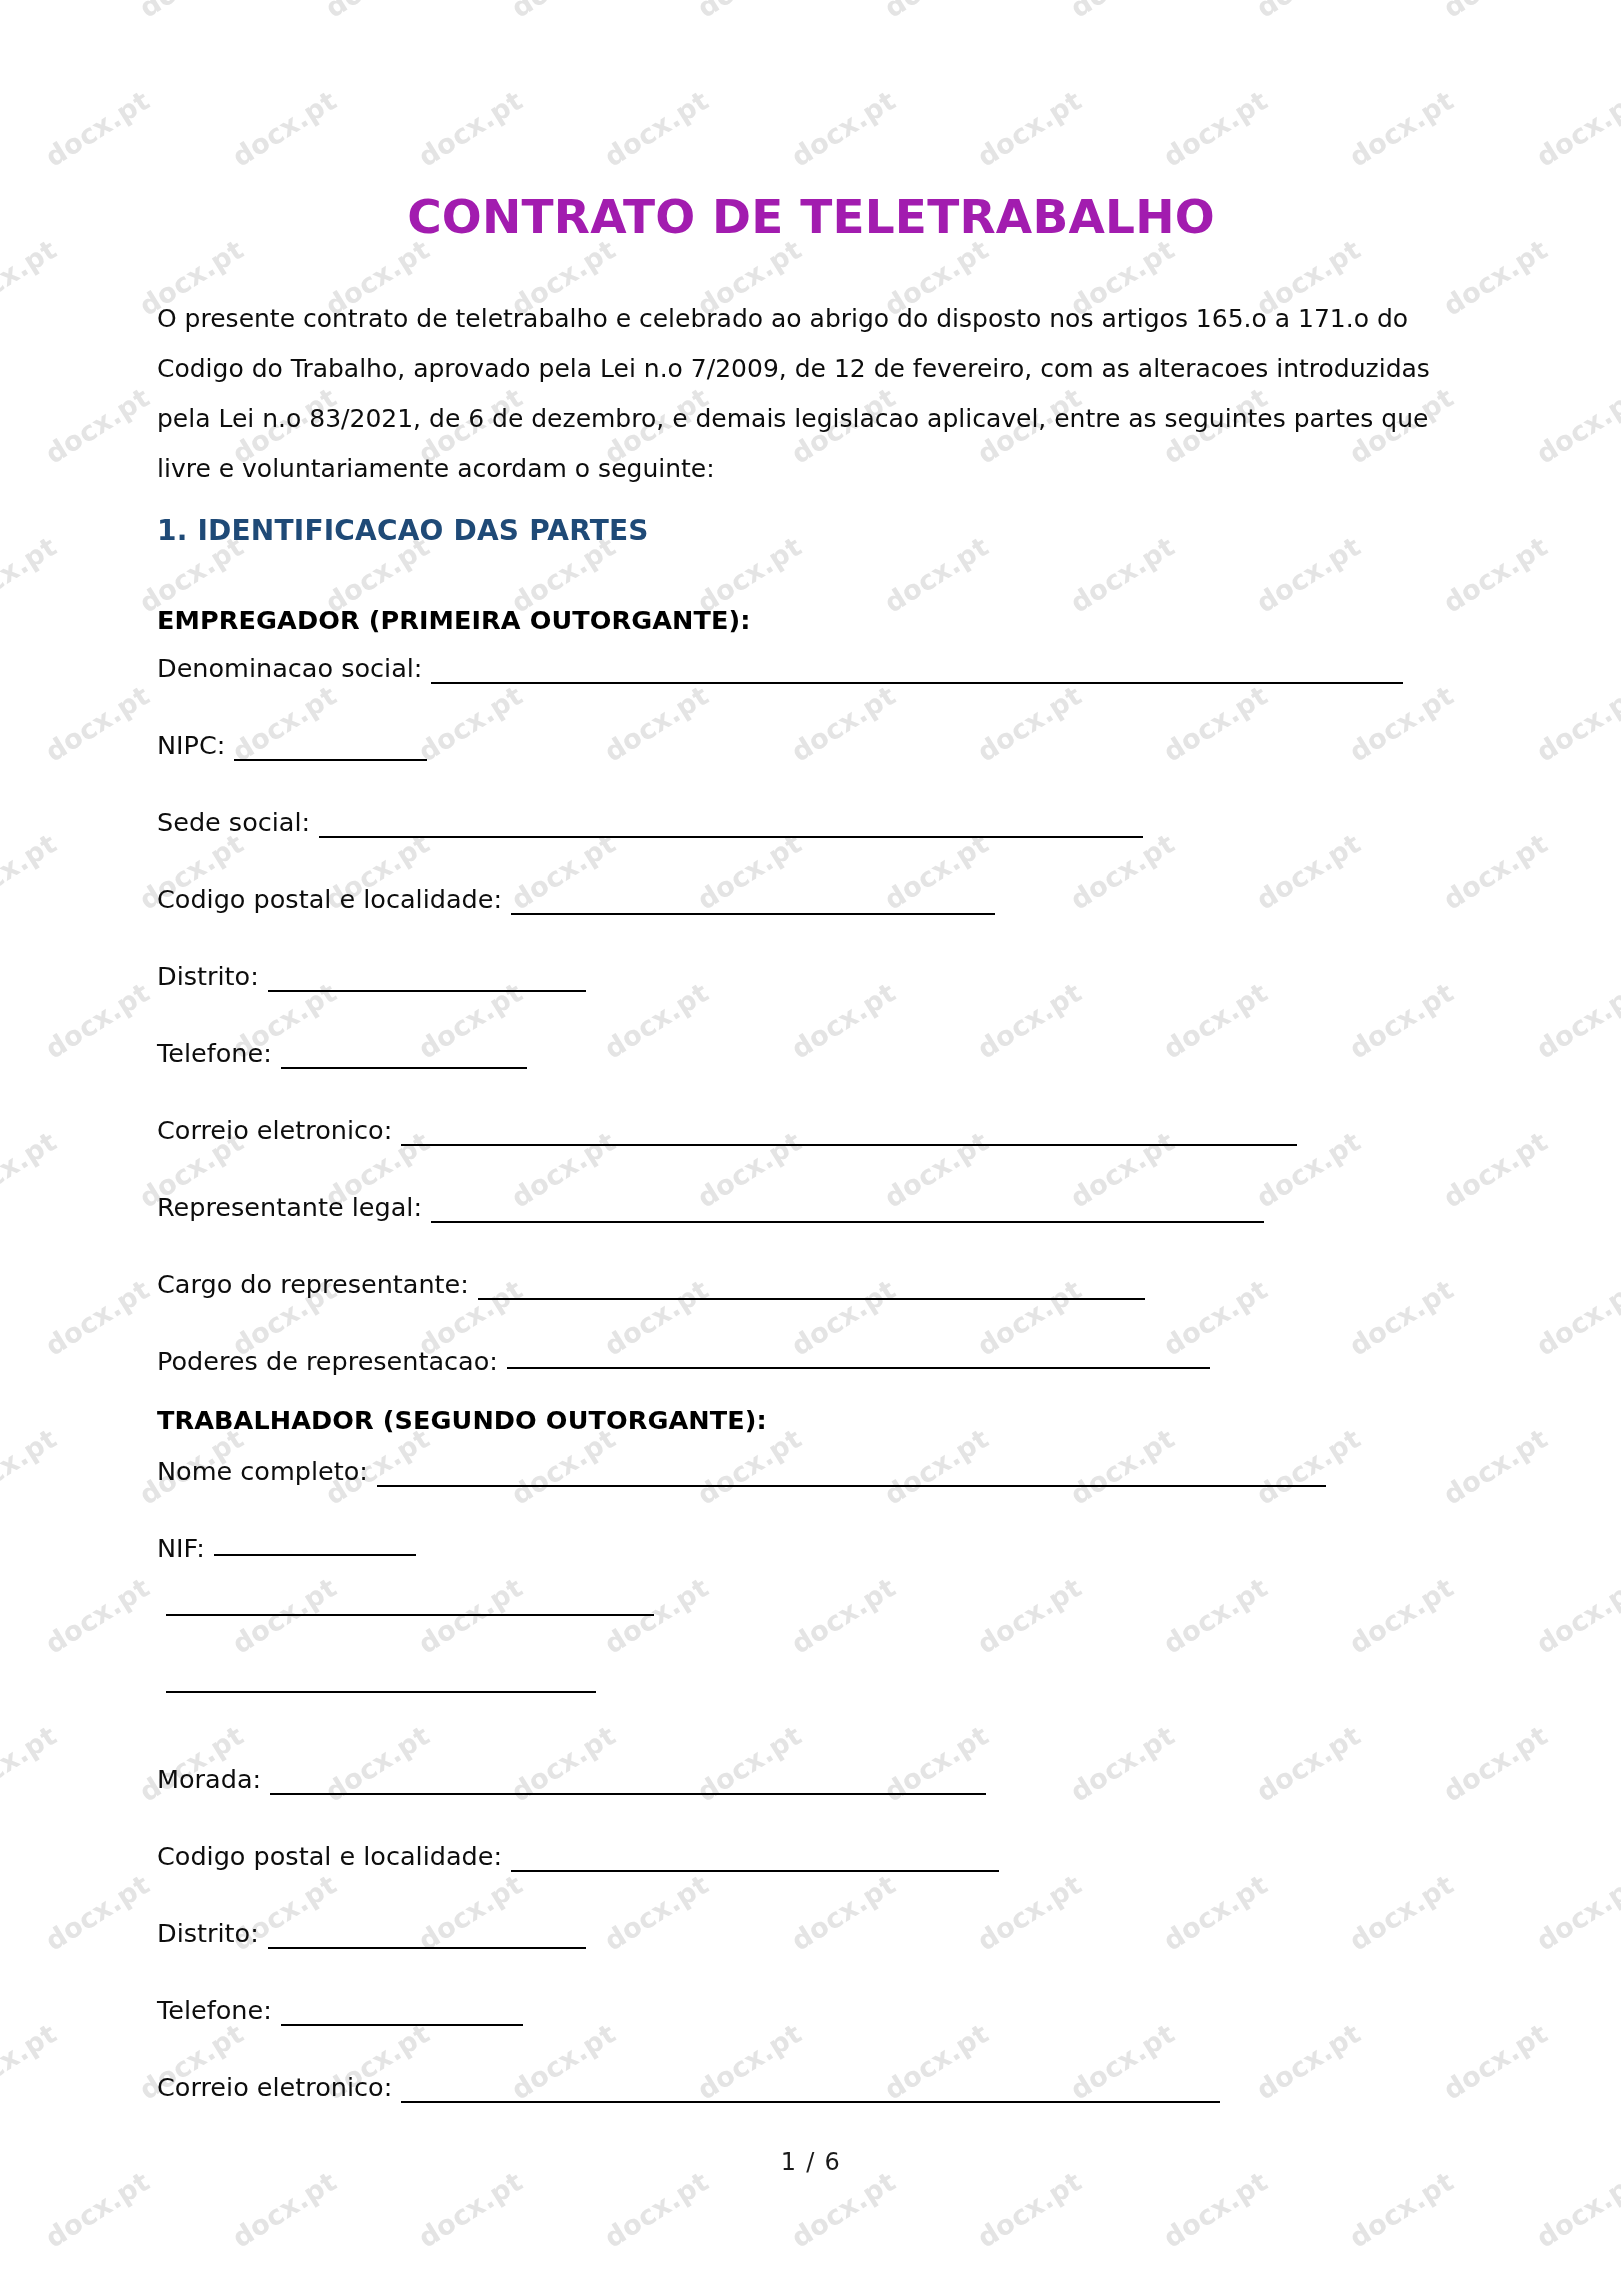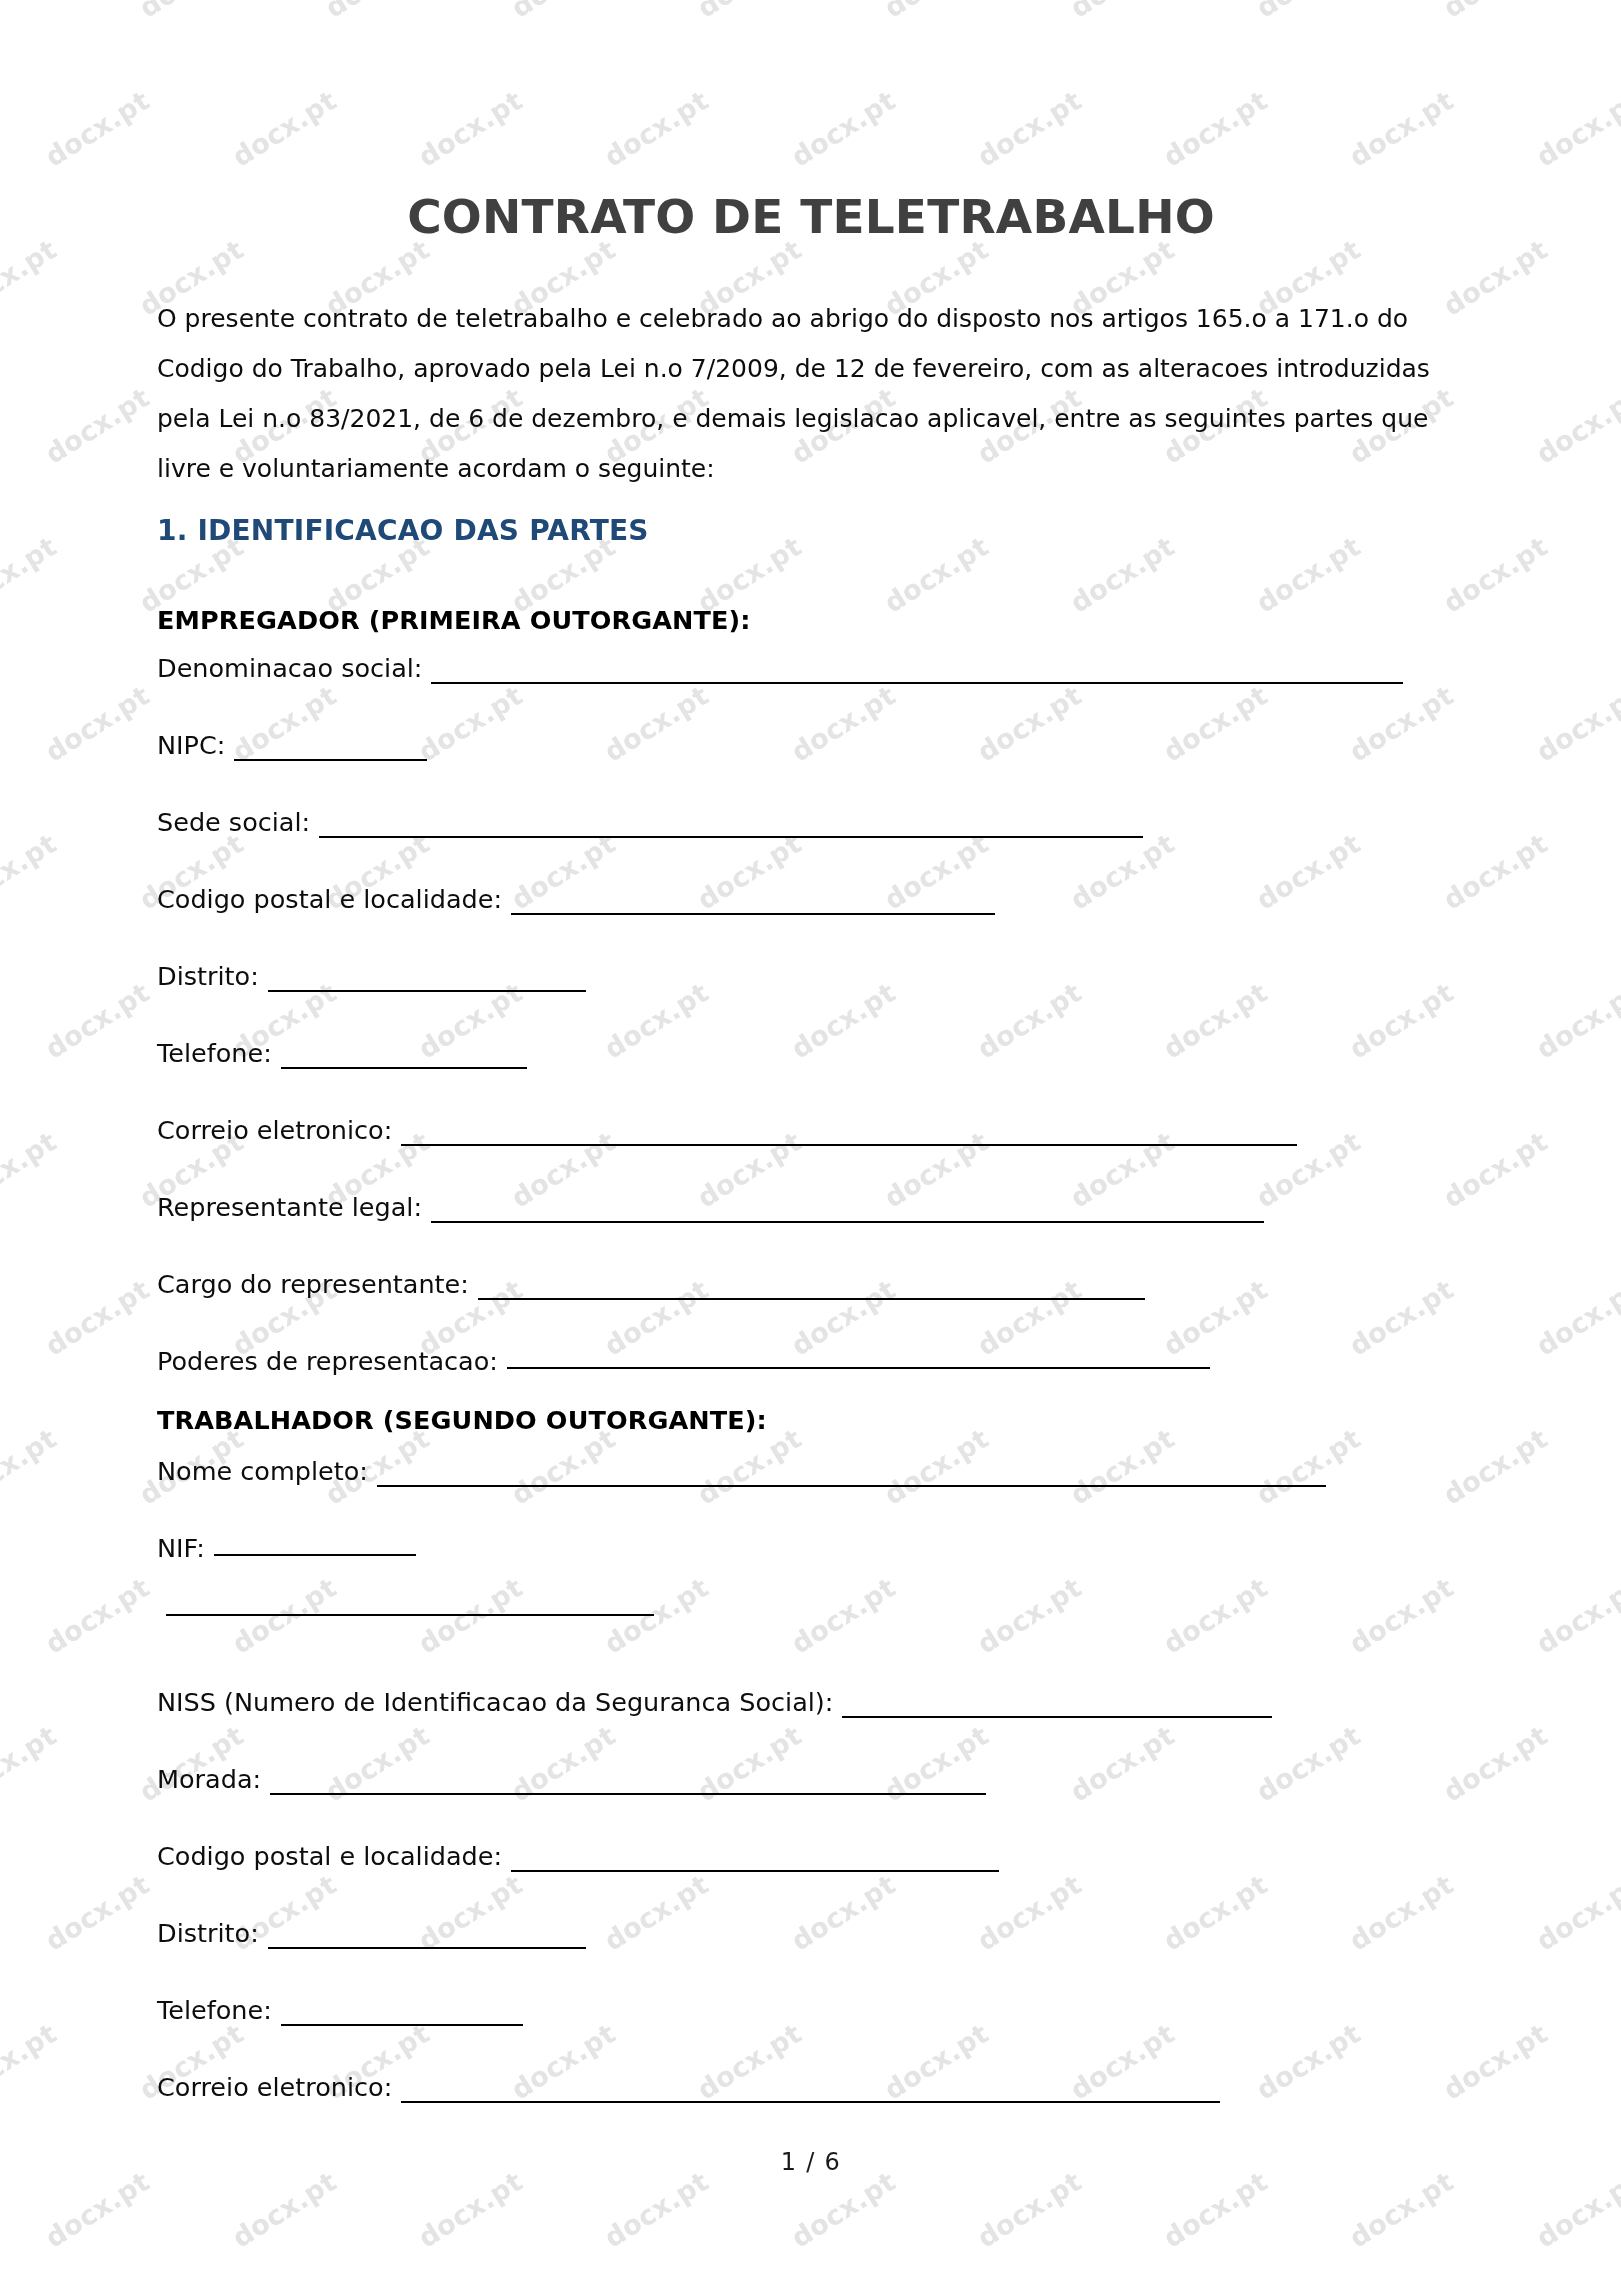--- a/index.html
+++ b/index.html
@@ -50,21 +50,21 @@
   .doc-title {
     position: absolute;
     left: 0;
     right: 0;
     top: 158px;
     text-align: center;
     font-family: "DejaVu Sans", sans-serif;
     font-weight: 700;
     font-size: 47px;
     letter-spacing: 0.2px;
-    color: #404040;
+    color: #a21caf;
   }
 
   .intro {
     position: absolute;
     left: 157px;
     top: 269px;
     width: 1294px;
     font-size: 25px;
     line-height: 50px;
     color: #0d0d0d;
@@ -354,21 +354,20 @@
           <span class="field-rule" style="width: 949px;"></span>
         </div>
         <div class="field-row" style="top: 1530px; align-items: center;">
           <span class="field-label">NIF:</span>
           <span class="field-rule" style="width: 202px;"></span>
         </div>
         <div class="field-row" style="top: 1607px;">
           <span class="field-rule" style="width: 488px;"></span>
         </div>
         <div class="field-row" style="top: 1684px;">
-          <span class="field-label">NISS (Numero de Identificacao da Seguranca Social):</span>
           <span class="field-rule" style="width: 430px;"></span>
         </div>
         <div class="field-row" style="top: 1761px;">
           <span class="field-label">Morada:</span>
           <span class="field-rule" style="width: 716px;"></span>
         </div>
         <div class="field-row" style="top: 1838px;">
           <span class="field-label">Codigo postal e localidade:</span>
           <span class="field-rule" style="width: 488px;"></span>
         </div>

